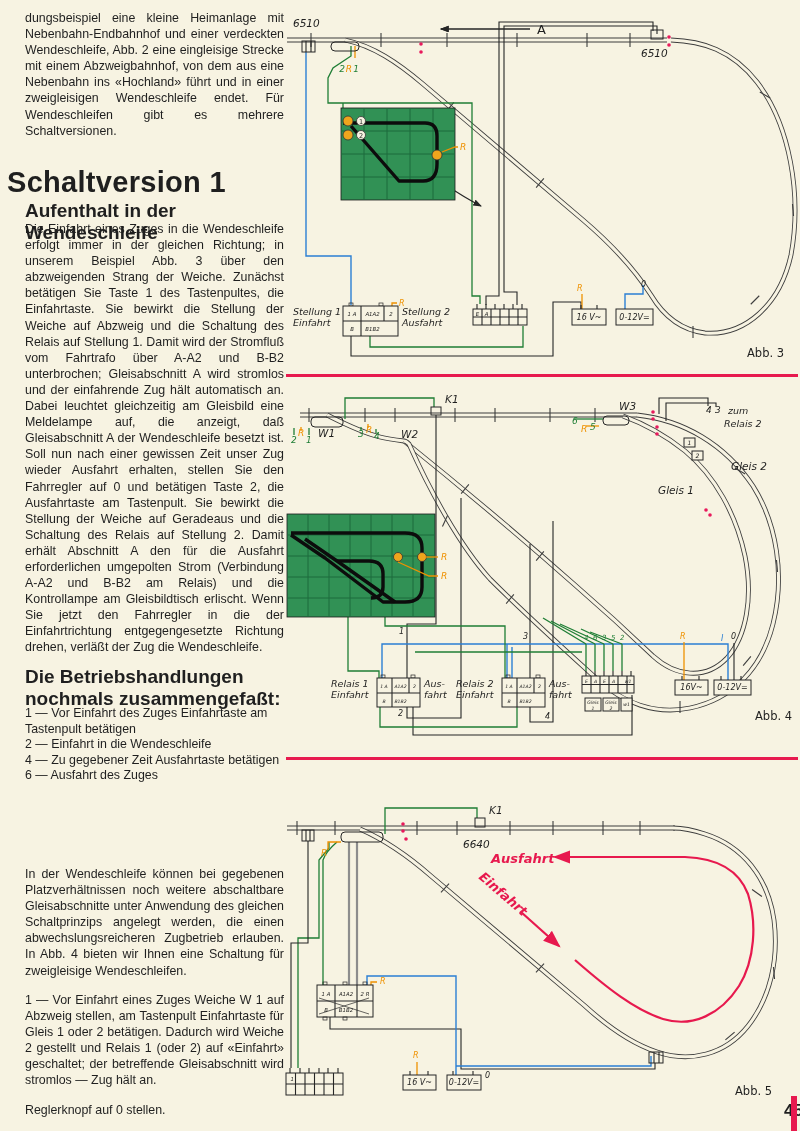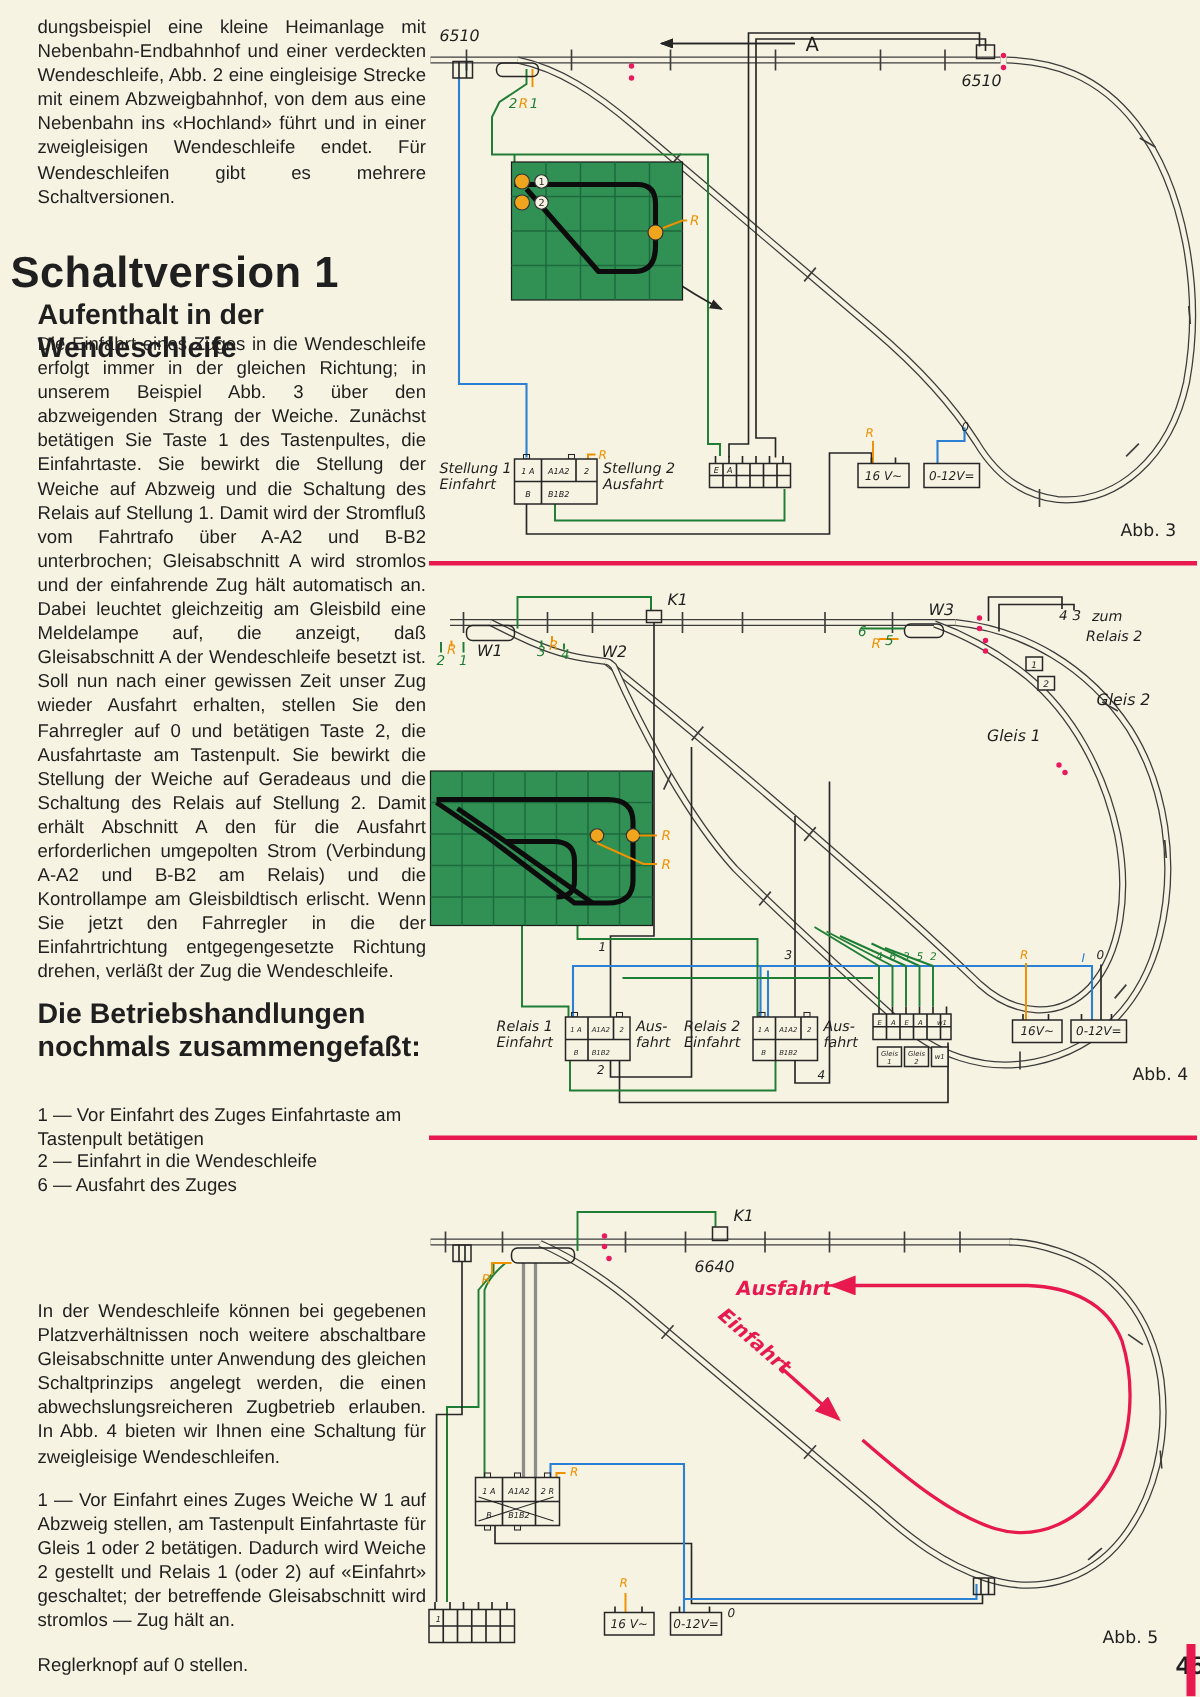--- a/index.html
+++ b/index.html
@@ -46,23 +46,24 @@
   .btnw{fill:#f7f3e2;stroke:#333;stroke-width:.8}
 </style>
 </head>
 <body>
 
 <div class="tblock" style="top:10px">dungsbeispiel eine kleine Heimanlage mit Nebenbahn-Endbahnhof und einer verdeckten Wendeschleife, Abb. 2 eine eingleisige Strecke mit einem Abzweigbahnhof, von dem aus eine Nebenbahn ins «Hochland» führt und in einer zweigleisigen Wendeschleife endet. Für Wendeschleifen gibt es mehrere Schaltversionen.</div>
 <div class="h1" style="top:166px">Schaltversion 1</div>
 <div class="h2" style="top:200px">Aufenthalt in der Wendeschleife</div>
 <div class="tblock" style="top:221px">Die Einfahrt eines Zuges in die Wendeschleife erfolgt immer in der gleichen Richtung; in unserem Beispiel Abb. 3 über den abzweigenden Strang der Weiche. Zunächst betätigen Sie Taste 1 des Tastenpultes, die Einfahrtaste. Sie bewirkt die Stellung der Weiche auf Abzweig und die Schaltung des Relais auf Stellung 1. Damit wird der Stromfluß vom Fahrtrafo über A-A2 und B-B2 unterbrochen; Gleisabschnitt A wird stromlos und der einfahrende Zug hält automatisch an. Dabei leuchtet gleichzeitig am Gleisbild eine Meldelampe auf, die anzeigt, daß Gleisabschnitt A der Wendeschleife besetzt ist. Soll nun nach einer gewissen Zeit unser Zug wieder Ausfahrt erhalten, stellen Sie den Fahrregler auf 0 und betätigen Taste 2, die Ausfahrtaste am Tastenpult. Sie bewirkt die Stellung der Weiche auf Geradeaus und die Schaltung des Relais auf Stellung 2. Damit erhält Abschnitt A den für die Ausfahrt erforderlichen umgepolten Strom (Verbindung A-A2 und B-B2 am Relais) und die Kontrollampe am Gleisbildtisch erlischt. Wenn Sie jetzt den Fahrregler in die der Einfahrtrichtung entgegengesetzte Richtung drehen, verläßt der Zug die Wendeschleife.</div>
 <div class="h2" style="top:666px">Die Betriebshandlungen nochmals zusammengefaßt:</div>
-<div class="steps" style="top:736px">
+<div class="steps" style="top:706px">
   <div>1 — Vor Einfahrt des Zuges Einfahrtaste am Tastenpult betätigen</div>
   <div>2 — Einfahrt in die Wendeschleife</div>
+  <div>4 — Zu gegebener Zeit Ausfahrtaste betätigen</div>
   <div>6 — Ausfahrt des Zuges</div>
 </div>
 <div class="tblock" style="top:866px">In der Wendeschleife können bei gegebenen Platzverhältnissen noch weitere abschaltbare Gleisabschnitte unter Anwendung des gleichen Schaltprinzips angelegt werden, die einen abwechslungsreicheren Zugbetrieb erlauben. In Abb. 4 bieten wir Ihnen eine Schaltung für zweigleisige Wendeschleifen.</div>
 <div class="tblock" style="top:992px">1 — Vor Einfahrt eines Zuges Weiche W 1 auf Abzweig stellen, am Tastenpult Einfahrtaste für Gleis 1 oder 2 betätigen. Dadurch wird Weiche 2 gestellt und Relais 1 (oder 2) auf «Einfahrt» geschaltet; der betreffende Gleisabschnitt wird stromlos — Zug hält an.</div>
 <div class="tblock" style="top:1102px;text-align:left">Reglerknopf auf 0 stellen.</div>
 
 <svg class="figsvg" style="left:285px;top:0;width:515px;height:372px" viewBox="0 0 515 372">
   <defs>
     <marker id="ar3" markerWidth="10" markerHeight="8" refX="7" refY="3" orient="auto">
         <path d="M0,0 L8,3 L0,6 Z" fill="#262626"></path>

